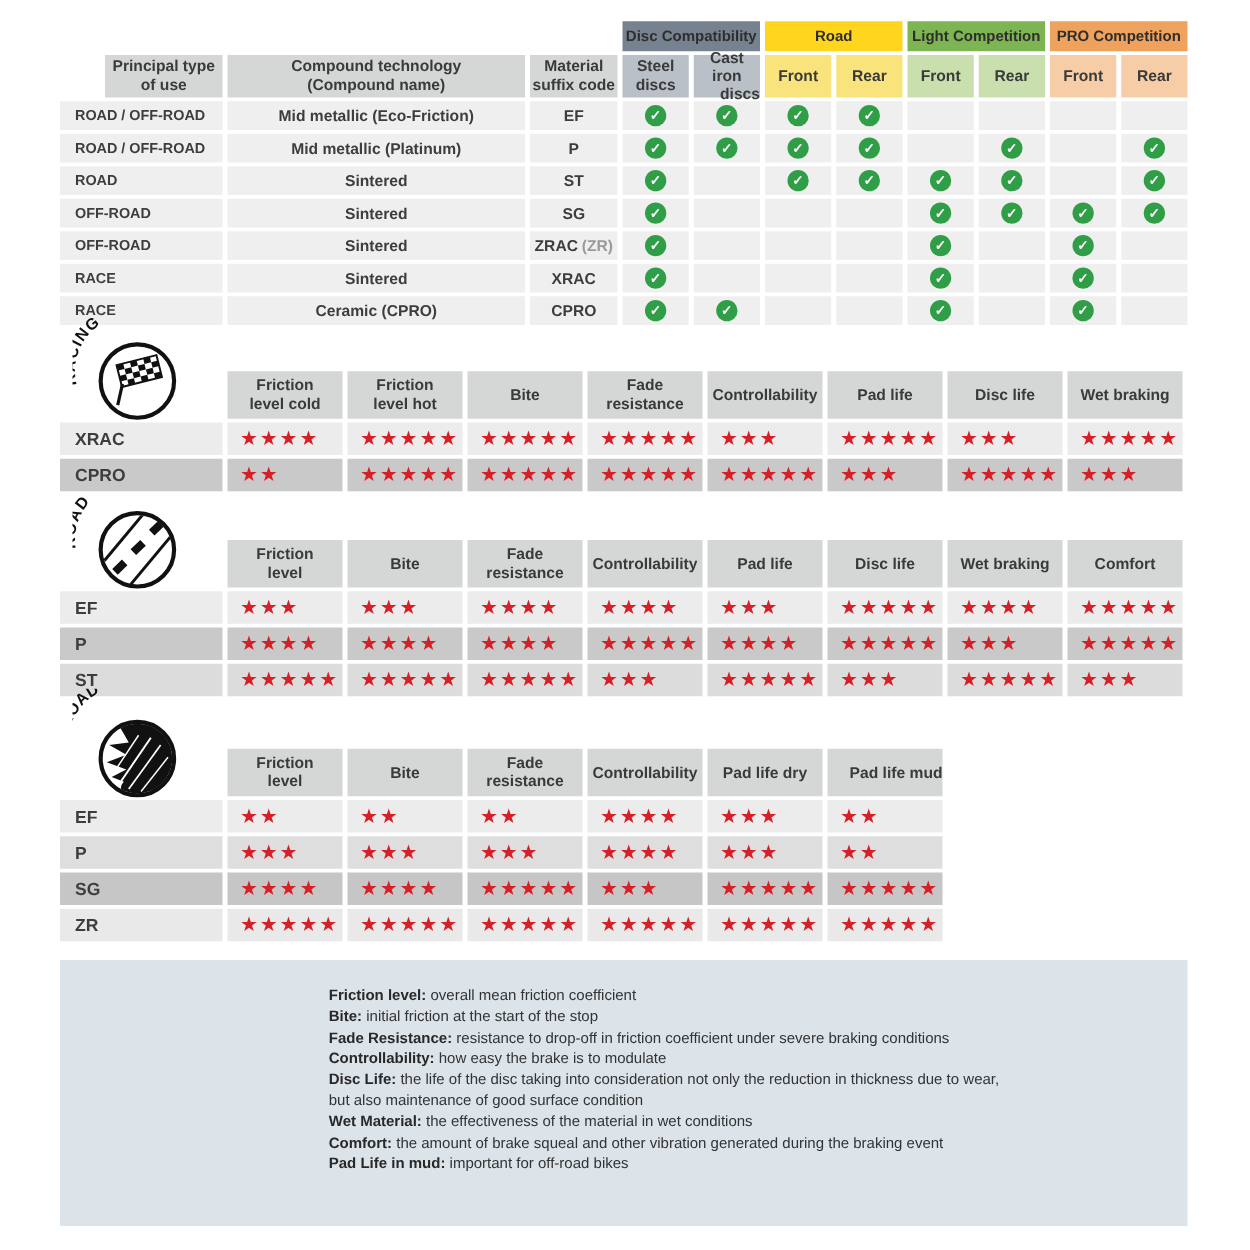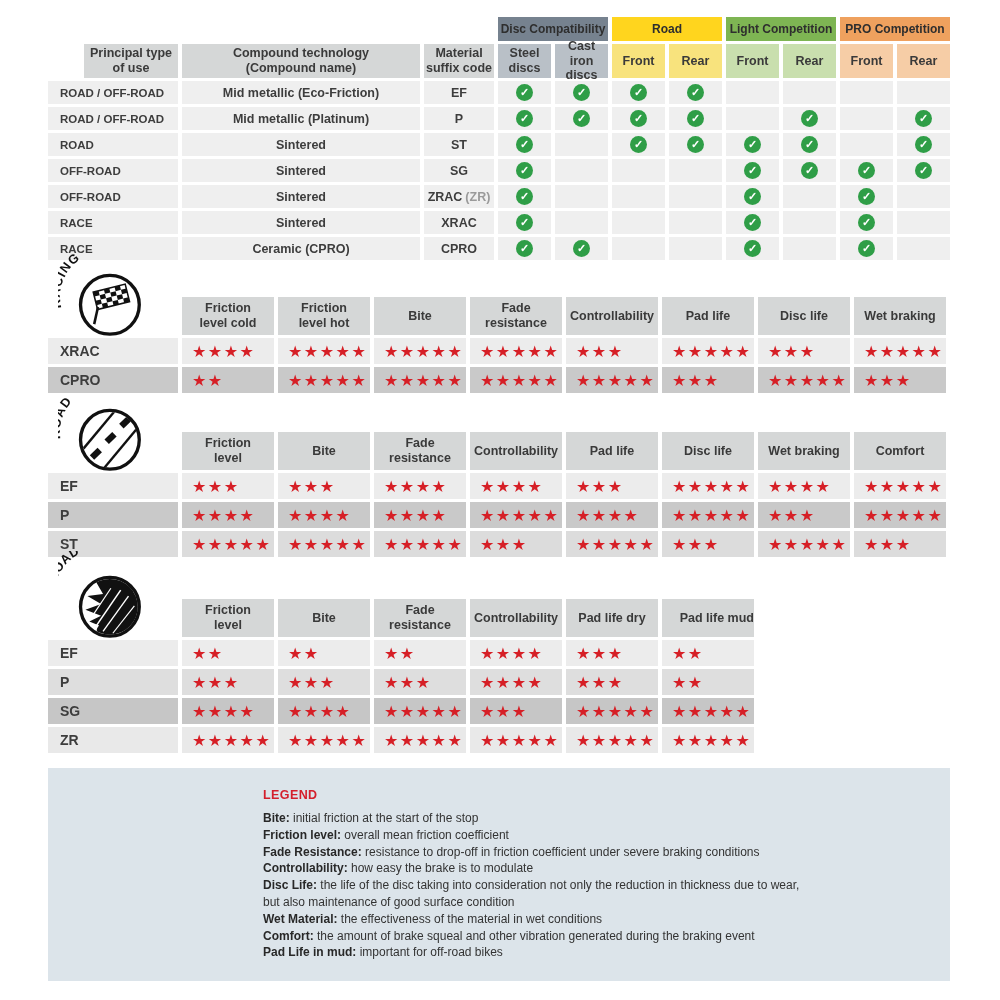--- a/index.html
+++ b/index.html
@@ -56,21 +56,21 @@
         <div class="hline">(Compound name)</div>
       </div>
       <div class="cell col-h" style="grid-area: 2 / 3;">
         <div class="hline">Material</div>
         <div class="hline">suffix code</div>
       </div>
       <div class="cell sub-h" style="grid-area: 2 / 4; background: rgb(185, 192, 199);">
         <div class="hline">Steel</div>
         <div class="hline">discs</div>
       </div>
-      <div class="cell sub-h" style="grid-area: 2 / 5; background: rgb(185, 192, 199);">
+      <div class="cell sub-h" style="grid-area: 2 / 5; background: rgb(185, 192, 199); align-items: flex-end;">
         <div class="hline">Cast iron</div>
         <div class="hline">discs</div>
       </div>
       <div class="cell sub-h" style="grid-area: 2 / 6; background: rgb(248, 227, 125);">
         <div class="hline">Front</div>
       </div>
       <div class="cell sub-h" style="grid-area: 2 / 7; background: rgb(248, 227, 125);">
         <div class="hline">Rear</div>
       </div>
       <div class="cell sub-h" style="grid-area: 2 / 8; background: rgb(201, 223, 174);">
@@ -449,24 +449,23 @@
         <div class="cell stars" style="grid-area: 5 / 2; background: rgb(233, 233, 233);">★★★★★</div>
         <div class="cell stars" style="grid-area: 5 / 3; background: rgb(233, 233, 233);">★★★★★</div>
         <div class="cell stars" style="grid-area: 5 / 4; background: rgb(233, 233, 233);">★★★★★</div>
         <div class="cell stars" style="grid-area: 5 / 5; background: rgb(233, 233, 233);">★★★★★</div>
         <div class="cell stars" style="grid-area: 5 / 6; background: rgb(233, 233, 233);">★★★★★</div>
         <div class="cell stars" style="grid-area: 5 / 7; background: rgb(233, 233, 233);">★★★★★</div>
       </div>
   </div>
 
   <div class="legend">
-    <div class="legend-title">LEGEND</div>
     <div>
+        <div class="lline"><span class="lterm">Friction level: </span><span class="ltext">overall mean friction coefficient</span></div>
         <div class="lline"><span class="lterm">Bite: </span><span class="ltext">initial friction at the start of the stop</span></div>
-        <div class="lline"><span class="lterm">Friction level: </span><span class="ltext">overall mean friction coefficient</span></div>
         <div class="lline"><span class="lterm">Fade Resistance: </span><span class="ltext">resistance to drop-off in friction coefficient under severe braking conditions</span></div>
         <div class="lline"><span class="lterm">Controllability: </span><span class="ltext">how easy the brake is to modulate</span></div>
         <div class="lline"><span class="lterm">Disc Life: </span><span class="ltext">the life of the disc taking into consideration not only the reduction in thickness due to wear,</span></div>
         <div class="lline"><span class="ltext">but also maintenance of good surface condition</span></div>
         <div class="lline"><span class="lterm">Wet Material: </span><span class="ltext">the effectiveness of the material in wet conditions</span></div>
         <div class="lline"><span class="lterm">Comfort: </span><span class="ltext">the amount of brake squeal and other vibration generated during the braking event</span></div>
         <div class="lline"><span class="lterm">Pad Life in mud: </span><span class="ltext">important for off-road bikes</span></div>
       </div>
   </div>
 

